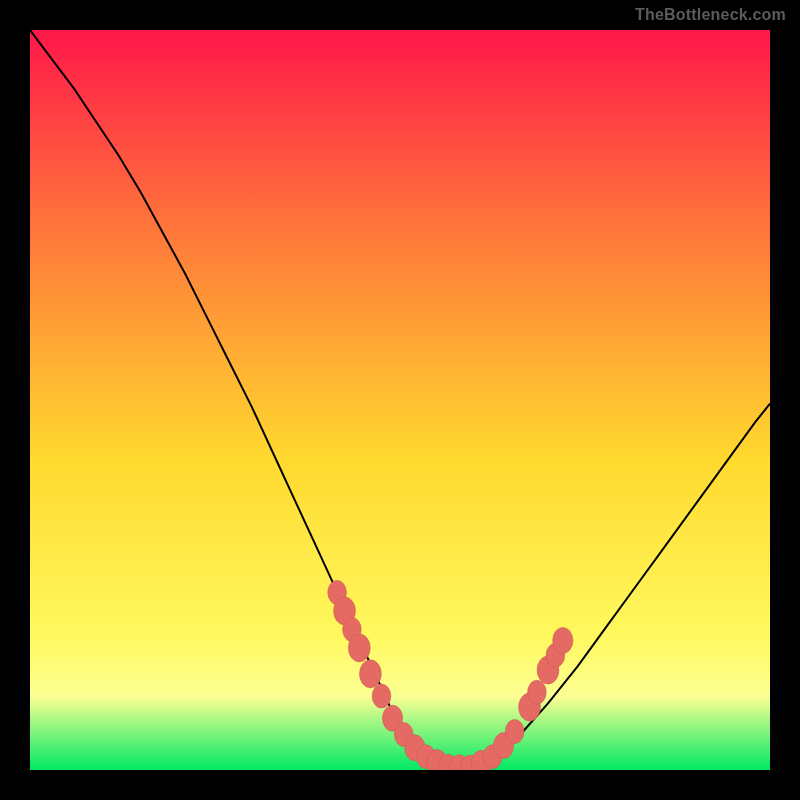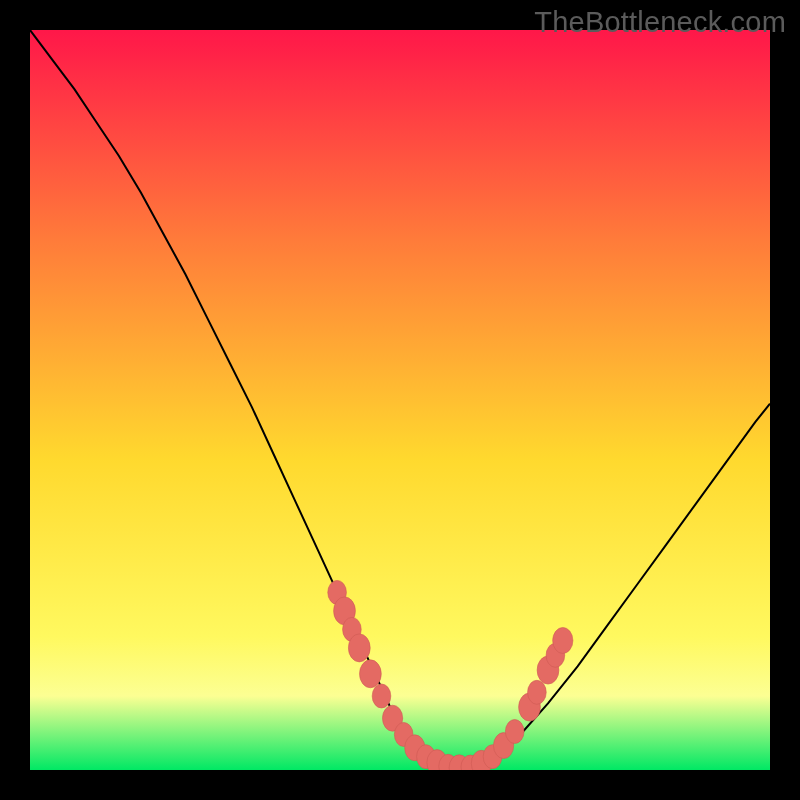--- a/index.html
+++ b/index.html
@@ -15,22 +15,22 @@
     position: relative;
     width: 800px;
     height: 800px;
     background: #000;
   }
   .watermark {
     position: absolute;
     top: 6px;
     right: 14px;
     color: #5b5b5b;
-    font-size: 29px;
-    font-weight: 400;
+    font-size: 16px;
+    font-weight: 700;
     letter-spacing: 0.2px;
     z-index: 20;
   }
   .plot {
     position: absolute;
     left: 30px;
     top: 30px;
     width: 740px;
     height: 740px;
   }

